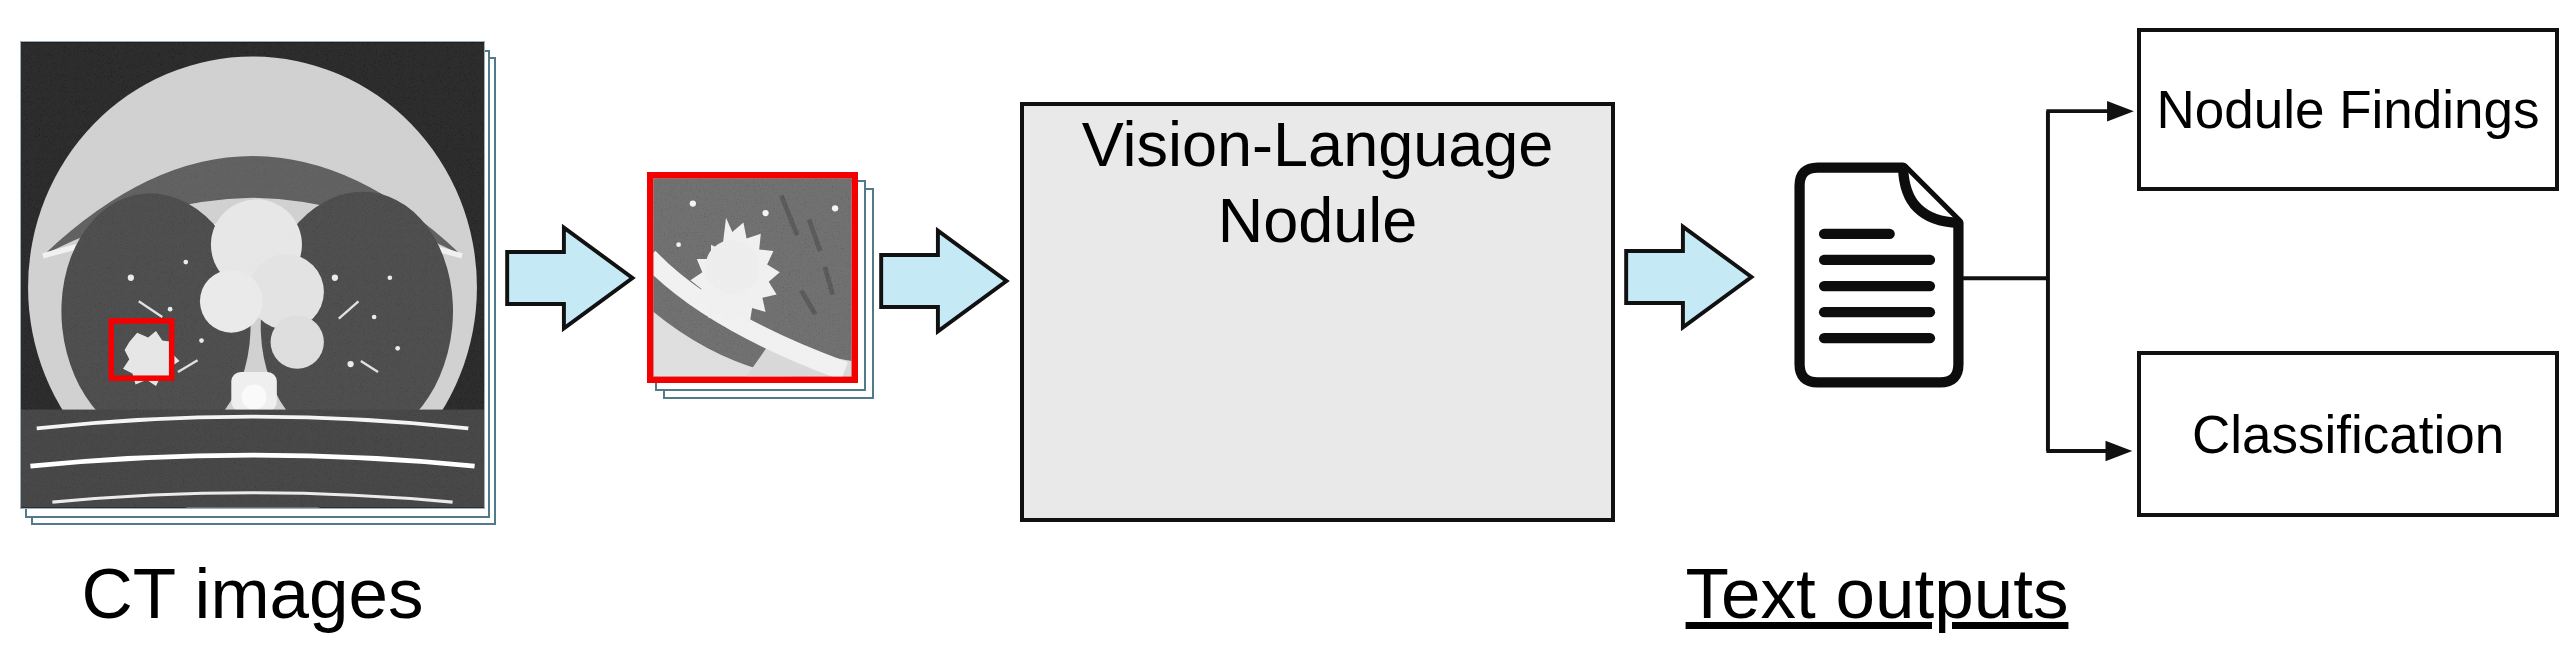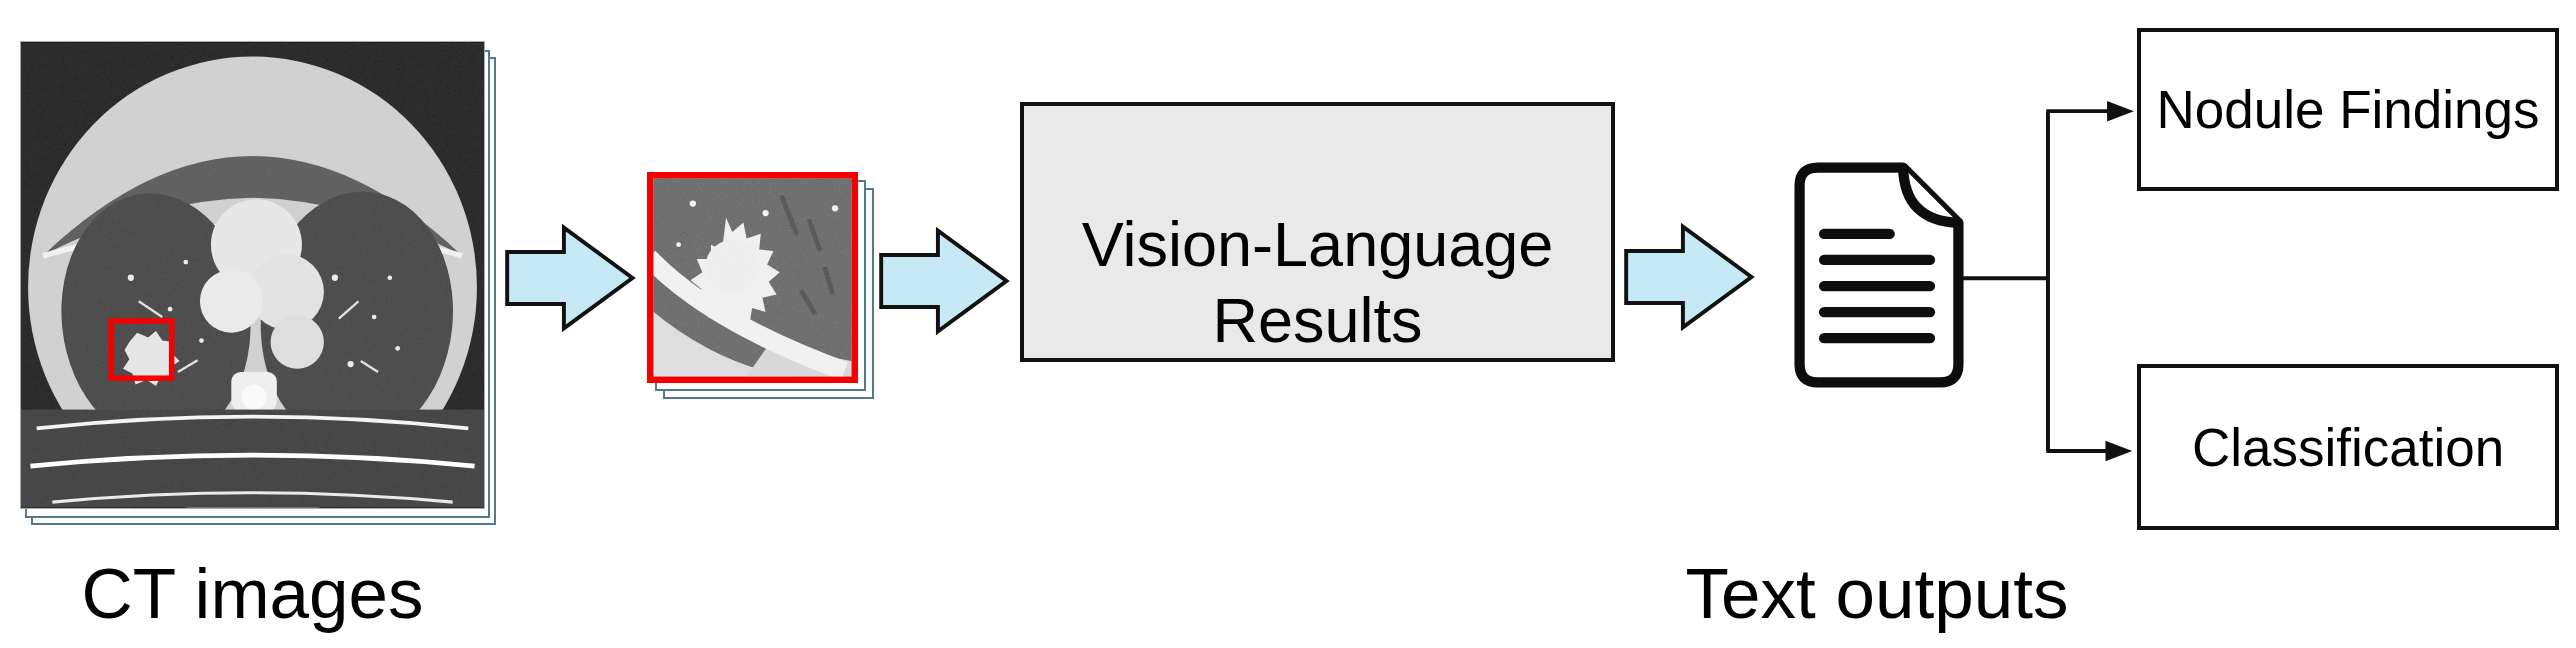--- a/index.html
+++ b/index.html
@@ -22,42 +22,42 @@
   .ct-main svg{display:block;width:100%;height:100%;}
 
   
   .patch-main{position:absolute;left:647px;top:172px;width:211px;height:211px;}
   .patch-main svg{display:block;width:100%;height:100%;}
 
   
   .block-arrow{position:absolute;width:128px;height:104px;overflow:visible;}
 
   
-  .vlm-box{position:absolute;left:1020px;top:102px;width:595px;height:260px;
+  .vlm-box{position:absolute;left:1020px;top:102px;width:595px;height:420px;
     background:var(--vlm-fill);border:4.7px solid var(--outline);
-    display:flex;flex-direction:column;align-items:center;justify-content:flex-end;
+    display:flex;flex-direction:column;align-items:center;justify-content:flex-start;
     font-size:63px;line-height:76px;text-align:center;}
 
   
   .doc-icon{position:absolute;left:1794px;top:162px;width:170px;height:226px;overflow:visible;}
 
   
   .connectors{position:absolute;left:0;top:0;width:2576px;height:648px;pointer-events:none;}
 
   
   .out-box{position:absolute;left:2137px;width:422px;background:#fff;border:4.7px solid var(--outline);
     display:flex;flex-direction:column;align-items:center;justify-content:center;
     font-size:53px;line-height:63px;text-align:center;}
   .out-box.top{top:28px;height:163px;}
-  .out-box.bottom{top:364px;height:166px;}
+  .out-box.bottom{top:351px;height:166px;}
 
   
   .caption{position:absolute;top:558px;font-size:71px;line-height:1;text-align:center;white-space:nowrap;}
   .caption.ct{left:20px;width:465px;}
-  .caption.outputs{left:1660px;width:434px;}
+  .caption.outputs{left:1660px;width:434px;text-decoration:underline;}
 </style>
 </head>
 <body>
 
 <div class="canvas">
 
   <div class="sheet" style="left:31px;top:57px;width:465px;height:468px;"></div>
   <div class="sheet" style="left:24.5px;top:50px;width:465px;height:468px;"></div>
 
   <div class="ct-main">
@@ -171,21 +171,21 @@
       <rect x="4" y="4" width="259" height="259" fill="none" stroke="var(--red)" stroke-width="8"></rect>
     </svg>
   </div>
 
   <svg class="block-arrow" style="left:881px;top:229px;" viewBox="0 0 162 132">
     <polygon points="0,33 72,33 72,2 159,66 72,130 72,99 0,99" fill="var(--arrow-fill)" stroke="var(--outline)" stroke-width="5" stroke-linejoin="miter"></polygon>
   </svg>
 
   <div class="vlm-box">
     <div>Vision-Language</div>
-    <div>Results</div>
+    <div>Nodule</div>
   </div>
 
   <svg class="block-arrow" style="left:1626px;top:225px;" viewBox="0 0 162 132">
     <polygon points="0,33 72,33 72,2 159,66 72,130 72,99 0,99" fill="var(--arrow-fill)" stroke="var(--outline)" stroke-width="5" stroke-linejoin="miter"></polygon>
   </svg>
 
   <svg class="doc-icon" viewBox="0 0 215 286">
     <path d="M 30,7 H 138 L 208,77 V 256 Q 208,279 185,279 H 30 Q 7,279 7,256 V 30 Q 7,7 30,7 Z" fill="#ffffff" stroke="#0d0d0d" stroke-width="13" stroke-linejoin="round"></path>
     <path d="M 138,7 Q 140,75 208,77" fill="#ffffff" stroke="#0d0d0d" stroke-width="13" stroke-linejoin="round"></path>
     <g stroke="#0d0d0d" stroke-width="13" stroke-linecap="round">

